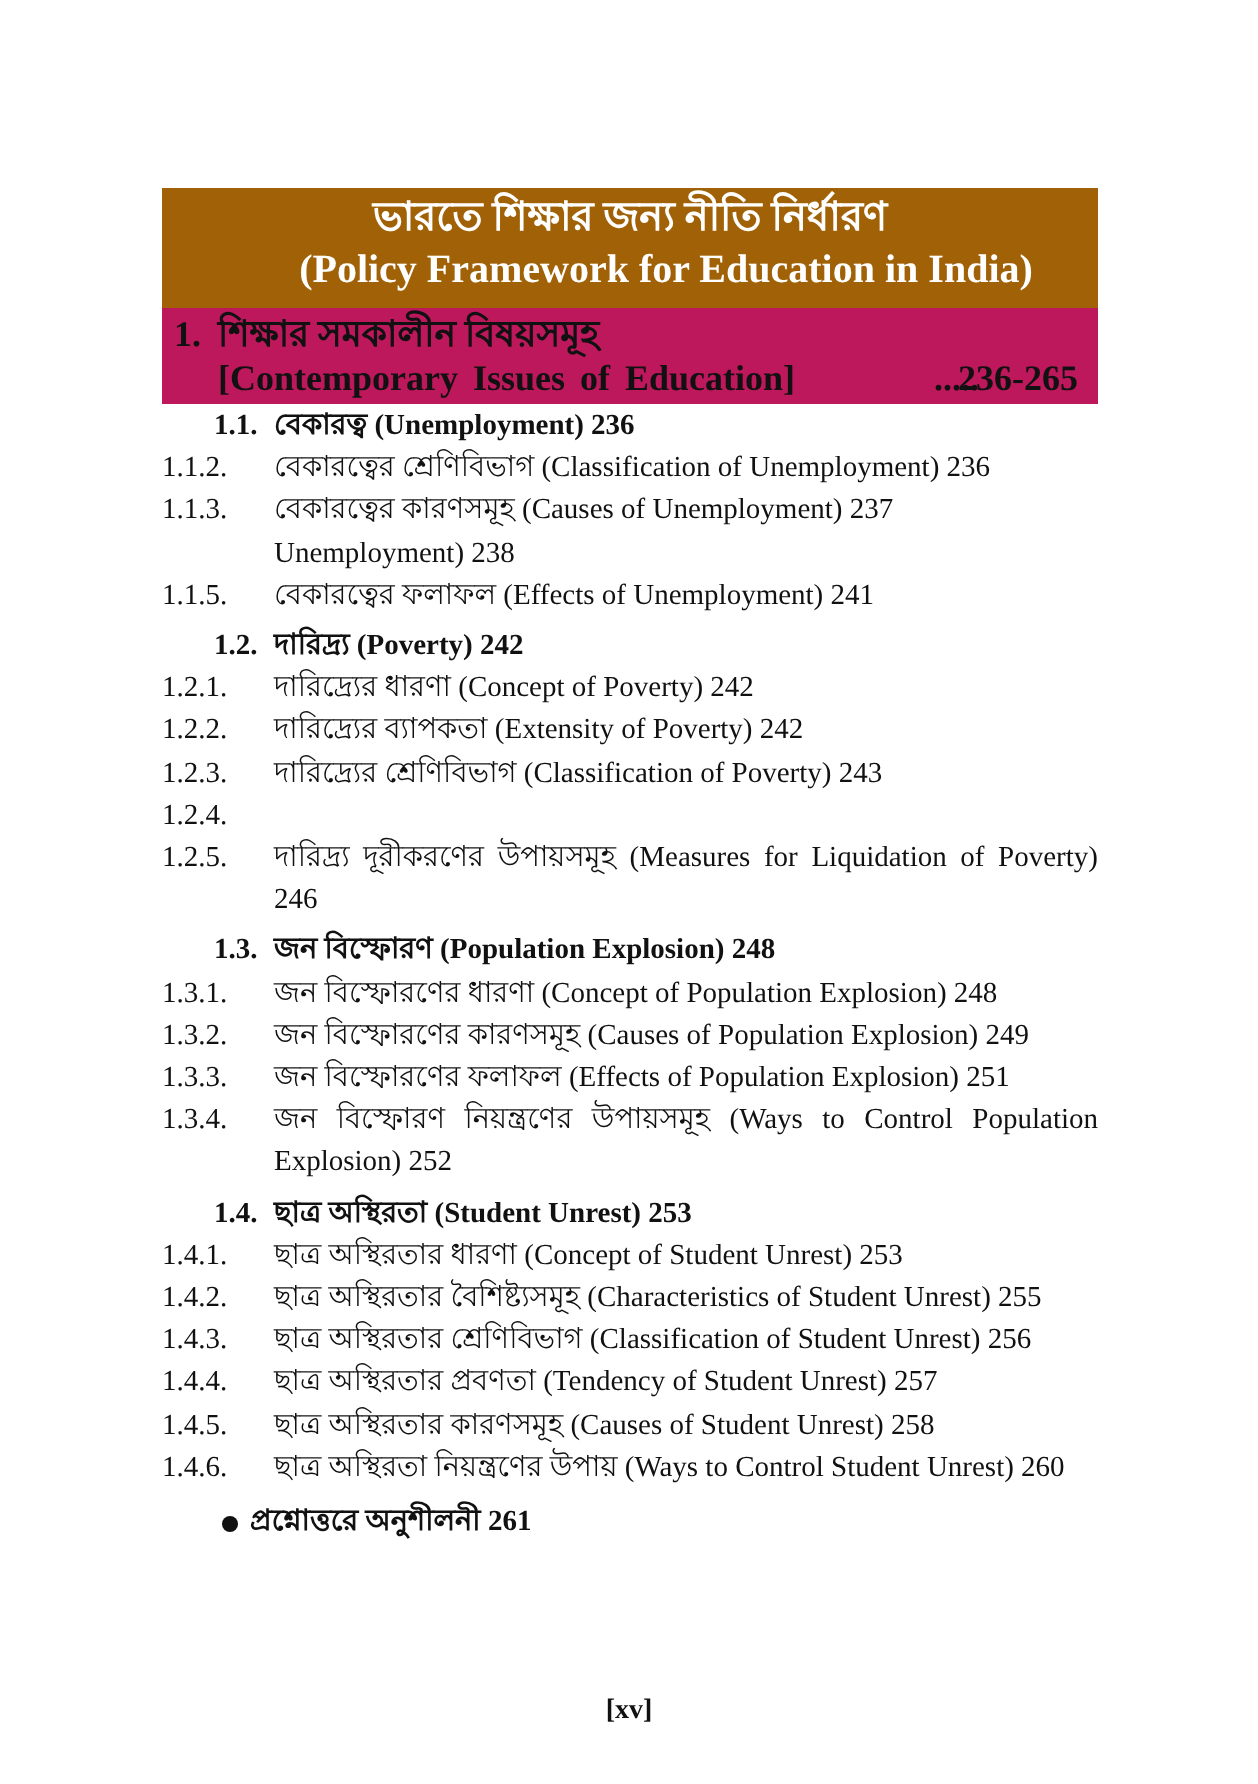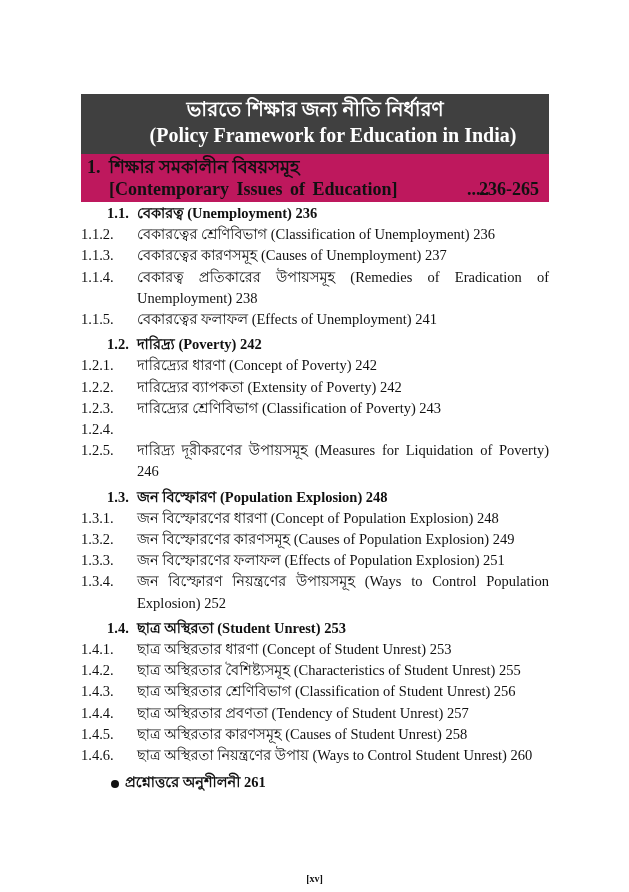--- a/index.html
+++ b/index.html
@@ -6,21 +6,21 @@
   body {
     width: 629px; height: 892px; position: relative; overflow: hidden;
     font-family: "Liberation Serif", "DejaVu Serif", serif; color: #111;
   }
   .half-title {
     position: absolute; top: 70px; left: 0; width: 629px; text-align: center;
     font-size: 16px; font-weight: bold; line-height: 20px; margin-top: 37px;
   }
   .title-box {
     position: absolute; left: 81px; top: 94px; width: 468px; height: 64px;
-    background: #404040; color: #fff; text-align: center;
+    background: #a16207; color: #fff; text-align: center;
   }
   .title-box .bn { font-size: 20px; font-weight: bold; line-height: 26px; margin-top: 2px; }
   .title-box .en { font-size: 20px; font-weight: bold; line-height: 26px; padding-left: 36px; }
   .chapter-box {
     position: absolute; left: 81px; top: 154px; width: 468px; height: 48px;
     background: #be185d; font-weight: bold;
   }
   .chapter-box .l1 { position: absolute; left: 6px; top: 2px; font-size: 18px; line-height: 22px; }
   .chapter-box .l1 .num { display: inline-block; width: 22px; }
   .chapter-box .l2 { position: absolute; left: 28px; top: 24px; font-size: 18px; line-height: 22px; word-spacing: 3px; }
@@ -33,22 +33,22 @@
   .entry .txt { flex: 1; text-align: justify; }
   .entry.sec { font-weight: bold; padding-left: 0; justify-content: center; }
   .entry.sec .num { flex: 0 0 56px; padding-left: 18px; box-sizing: border-box; flex-basis: 56px; }
   .entry.sec .num { padding-left: 26px; flex-basis: 68px; }
   .entry.sec .txt { margin-left: -12px; }
   .entry.wide .txt { text-align-last: justify; }
   .gap { height: 4px; }
   .bullet { position: relative; padding-left: 30px; font-weight: bold; margin-top: 2px; }
   .bullet .dot { display: inline-block; width: 8px; height: 8px; border-radius: 50%; background: #111; margin-right: 6px; vertical-align: middle; }
   .footer {
-    position: absolute; top: 873px; left: 0; width: 629px; text-align: center;
-    font-size: 10px; font-weight: bold;
+    position: absolute; top: 848px; left: 0; width: 629px; text-align: center;
+    font-size: 14px; font-weight: bold;
   }
 </style>
 </head>
 <body>
 
 <div class="half-title">দ্বিতীয় অর্ধ (Second Half)</div>
 
 <div class="title-box">
   <div class="bn">ভারতে শিক্ষার জন্য নীতি নির্ধারণ</div>
   <div class="en">(Policy Framework for Education in India)</div>
@@ -69,24 +69,20 @@
     <span class="num">1.1.</span>
     <span class="txt">বেকারত্ব (Unemployment) 236</span>
   </div>
   <div class="entry">
       <span class="num">1.1.2.</span>
       <span class="txt">বেকারত্বের শ্রেণিবিভাগ (Classification of Unemployment) 236</span>
     </div>
   <div class="entry">
       <span class="num">1.1.3.</span>
       <span class="txt">বেকারত্বের কারণসমূহ (Causes of Unemployment) 237</span>
-    </div>
-  <div class="entry wide">
-      <span class="num">1.1.4.</span>
-      <span class="txt">বেকারত্ব প্রতিকারের উপায়সমূহ (Remedies of Eradication of</span>
     </div>
   <div class="entry">
       <span class="num"></span>
       <span class="txt">Unemployment) 238</span>
     </div>
   <div class="entry">
       <span class="num">1.1.5.</span>
       <span class="txt">বেকারত্বের ফলাফল (Effects of Unemployment) 241</span>
     </div>
   <div class="gap"></div>

